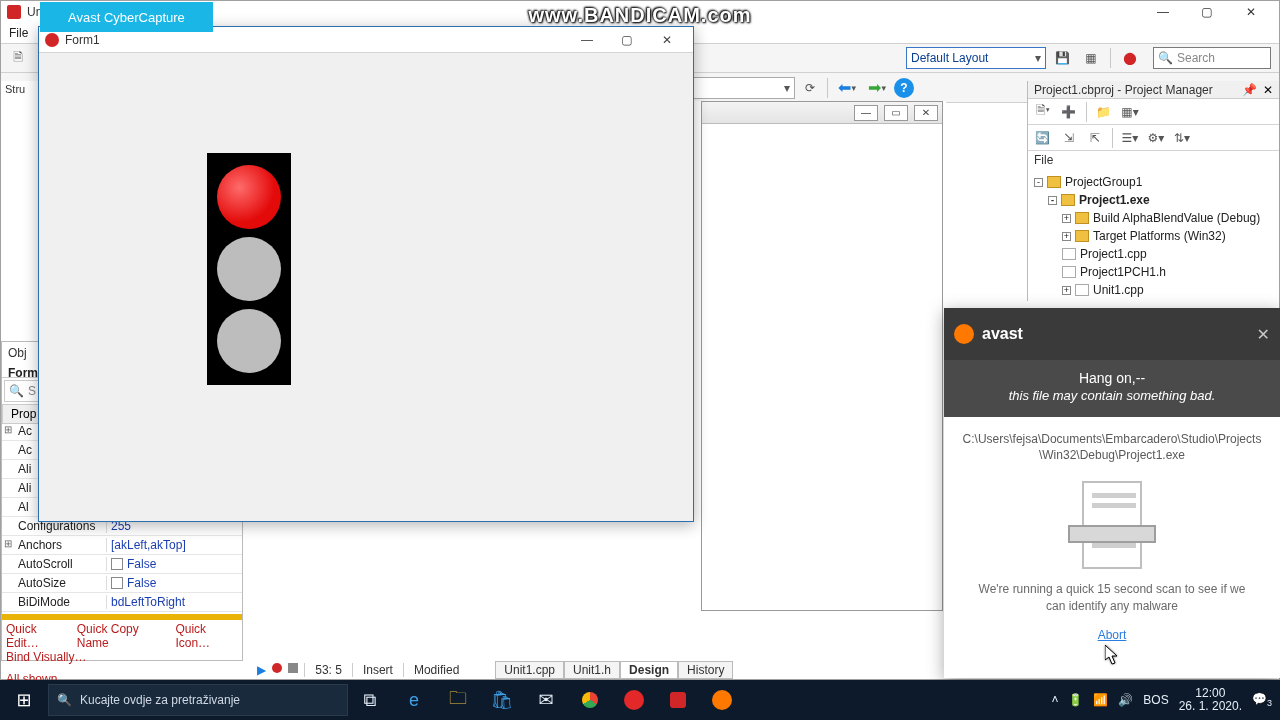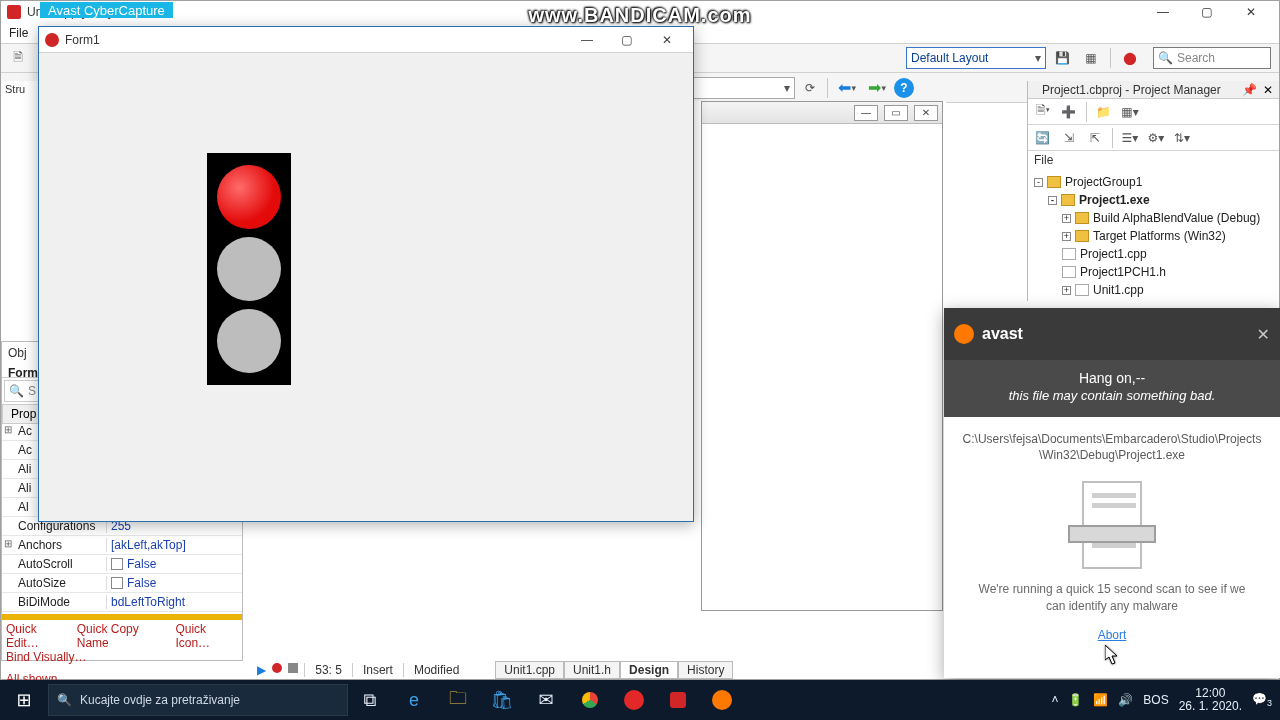--- a/index.html
+++ b/index.html
@@ -64,21 +64,21 @@
 .run-ctrl .rec { width: 10px; height: 10px; background: #d02628; border-radius: 50%; }
 .run-ctrl .stop { width: 10px; height: 10px; background: #888; }
 .status-seg { padding: 0 10px; border-left: 1px solid #ccc; color: #333; }
 .etabs { display: flex; margin-left: 26px; }
 .etab { padding: 1px 8px; border: 1px solid #bbb; background: #f4f4f4; color: #333; }
 .etab.active { background: #fff; font-weight: bold; }
 
 
 .projmgr { position: absolute; right: 0; top: 80px; width: 252px; height: 220px; background: #fff; border-left: 1px solid #bbb; }
 .projmgr .hdr { height: 18px; background: #f0f0f0; border-bottom: 1px solid #ccc; padding: 1px 6px; display: flex; align-items: center; }
-.projmgr .hdr .ttl { flex: 1; color: #333; margin-left: 8px; }
+.projmgr .hdr .ttl { flex: 1; color: #333; }
 .pm-tb { height: 26px; border-bottom: 1px solid #d4d4d4; display: flex; align-items: center; gap: 4px; padding: 0 4px; }
 .pm-ico { width: 22px; height: 20px; display: flex; align-items: center; justify-content: center; color: #555; border: 1px solid transparent; }
 .pm-tree { padding: 4px 6px; }
 .pm-node { display: flex; align-items: center; gap: 4px; height: 18px; color: #222; }
 .pm-node .bx { width: 9px; height: 9px; border: 1px solid #888; display: flex; align-items: center; justify-content: center; font-size: 9px; line-height: 1; }
 .pm-node .fic { width: 14px; height: 12px; background: #f0c040; border: 1px solid #c09020; }
 .pm-node .cpp { width: 14px; height: 12px; background: #fff; border: 1px solid #aaa; }
 .pm-node.b { font-weight: bold; }
 .pm-depth1 { padding-left: 14px; }
 .pm-depth2 { padding-left: 28px; }
@@ -87,21 +87,21 @@
 .form1 { position: absolute; left: 38px; top: 26px; width: 656px; height: 496px; background: #f0f0f0; border: 1px solid #2a6fb0; box-shadow: 0 3px 14px rgba(0,0,0,.3); }
 .form1-titlebar { height: 26px; background: #fff; display: flex; align-items: center; padding: 0 6px; border-bottom: 1px solid #d4d4d4; }
 .form1-titlebar .ico { width: 14px; height: 14px; border-radius: 50%; background: #d02628; margin-right: 6px; }
 .form1-titlebar .t { flex: 1; color: #333; }
 .form1-titlebar .wb { width: 40px; height: 24px; display: flex; align-items: center; justify-content: center; color: #444; }
 .traffic { position: absolute; left: 168px; top: 126px; width: 84px; height: 232px; background: #000; display: flex; flex-direction: column; align-items: center; justify-content: space-around; padding: 8px 0; }
 .lamp { width: 64px; height: 64px; border-radius: 50%; background: #bdbdbd; }
 .lamp.red { background: radial-gradient(circle at 35% 35%, #ff6b6b, #e30a0a 60%); }
 
 
-.cyber-tag { position: absolute; left: 40px; top: 2px; height: 16px; background: #19b6e6; color: #fff; padding: 0 8px; display: flex; align-items: center; font-size: 13px; }
+.cyber-tag { position: absolute; left: 40px; top: 2px; height: 30px; background: #19b6e6; color: #fff; padding: 0 28px; display: flex; align-items: center; font-size: 13px; }
 
 
 .avast { position: absolute; right: 0; top: 308px; width: 336px; height: 370px; background: #fff; box-shadow: 0 4px 16px rgba(0,0,0,.35); display: flex; flex-direction: column; }
 .av-hdr { height: 52px; background: #3a3a3a; display: flex; align-items: center; padding: 0 10px; }
 .av-hdr .logo { width: 20px; height: 20px; border-radius: 50%; background: #ff7800; margin-right: 8px; position: relative; }
 .av-hdr .txt { color: #fff; font-size: 16px; font-weight: 600; }
 .av-hdr .x { margin-left: auto; color: #c8c8c8; font-size: 16px; }
 .av-dark { background: #4a4a4a; color: #fff; text-align: center; padding: 10px 14px 14px; }
 .av-dark .l1 { font-size: 14px; margin-bottom: 2px; }
 .av-dark .l2 { font-size: 13px; font-style: italic; }

